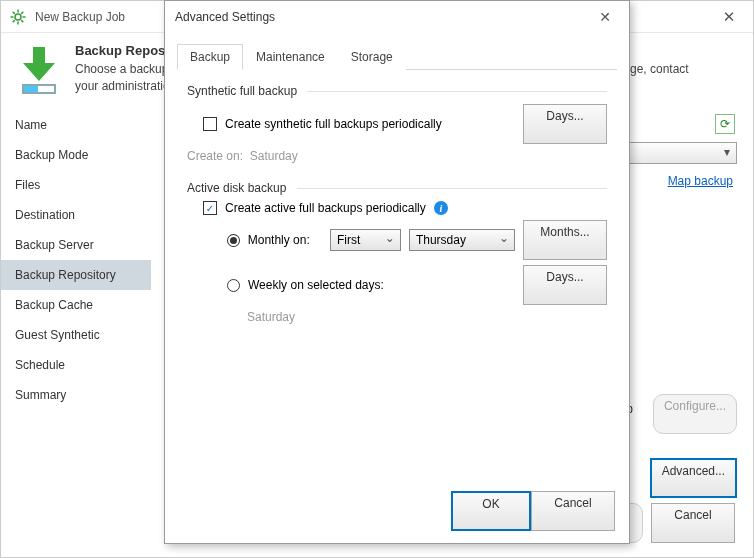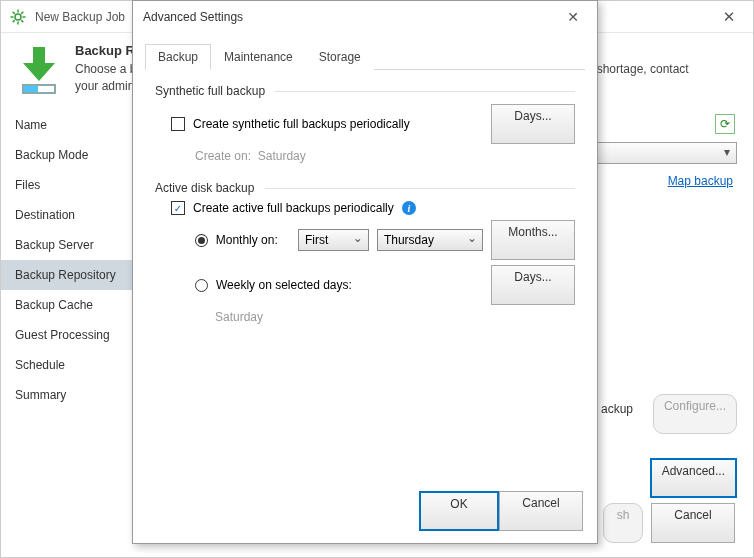--- a/index.html
+++ b/index.html
@@ -25,35 +25,35 @@
 .dropdown-box::after { content: "▾"; position: absolute; right: 6px; top: 2px; color: #555; }
 .refresh-icn { position: absolute; right: 18px; top: 8px; width: 20px; height: 20px; border:1px solid #7fbf7f; display:flex;align-items:center;justify-content:center; color:#2a8a2a;}
 .right-col-btns { position: absolute; right: 16px; }
 .btn { display: inline-block; min-width: 84px; height: 40px; line-height: 22px; text-align: center; border: 1px solid #a9a9a9; background: linear-gradient(#fafafa,#e6e6e6); color: #333; cursor: pointer; padding: 0 10px;}
 .btn.disabled { color: #a0a0a0; border-color: #cfcfcf; background: #f3f3f3; cursor: default; border-radius: 10px; }
 .btn.primary { border: 2px solid #0070c0; margin-top: 16px; }
 .wizard-footer { position: absolute; bottom: 14px; right: 18px; display: flex; gap: 8px; }
 .backup-label { position:absolute; right:120px; bottom:90px; color:#333;}
 
 
-.modal { position: absolute; left: 132px; top: 0; width: 466px; height: 544px; background: #fff; border: 1px solid #999; box-shadow: 3px 3px 8px rgba(0,0,0,0.25); z-index: 10; }
+.modal { position: absolute; left: 164px; top: 0; width: 466px; height: 544px; background: #fff; border: 1px solid #999; box-shadow: 3px 3px 8px rgba(0,0,0,0.25); z-index: 10; }
 .modal-titlebar { height: 32px; display: flex; align-items: center; padding: 0 10px; }
 .modal-titlebar .title { flex: 1; color: #333; }
 .modal-titlebar .close { width: 28px; text-align: center; color: #555; cursor: pointer; font-size: 14px; }
 .tabs { display: flex; border-bottom: 1px solid #d6d6d6; margin: 10px 12px 0 12px; }
 .tab { padding: 5px 12px; border: 1px solid transparent; border-bottom: none; color: #444; cursor: pointer; position: relative; top: 1px; background: #fff;}
 .tab.active { border-color: #d6d6d6; background: #fff; border-bottom: 1px solid #fff; }
 .panel { padding: 14px 22px; }
 .fieldset { margin-bottom: 18px; }
 .legend { color: #333; margin-bottom: 6px; position: relative; }
 .legend::after { content: ""; position: absolute; left: 120px; right: 0; top: 50%; border-top: 1px solid #e1e1e1; }
 .legend.afb::after { left: 110px; }
 .row { display: flex; align-items: center; gap: 8px; margin: 5px 0 5px 16px; }
 .row.sub { margin-left: 40px; }
-.muted { color: #9a9a9a; margin-left: 40px; }
+.muted { color: #9a9a9a; }
 .chk { width: 14px; height: 14px; border: 1px solid #333; display: inline-flex; align-items: center; justify-content: center; font-size: 10px; color: #1a63b5; background: #fff; }
 .chk.checked::before { content: "✓"; }
 .radio { width: 13px; height: 13px; border: 1px solid #333; border-radius: 50%; display: inline-flex; align-items: center; justify-content: center; background:#fff;}
 .radio.checked::before { content: ""; width: 7px; height: 7px; background: #333; border-radius: 50%; }
 .select { height: 22px; border: 1px solid #888; background: linear-gradient(#fbfbfb,#e4e4e4); padding: 0 18px 0 6px; position: relative; display: inline-flex; align-items: center; min-width: 60px; cursor: pointer; }
 .select::after { content: "⌄"; position: absolute; right: 5px; top: 1px; color: #555; font-size:12px;}
 .sel1 { width: 72px; padding-left: 6px; }
 .sel2 { width: 108px; }
 .side-btn { width: 80px; }
 .info { width: 14px; height: 14px; border-radius: 50%; background: #1e88e5; color: #fff; font-size: 10px; font-weight: bold; display: inline-flex; align-items: center; justify-content: center; font-style: italic; font-family: Georgia, serif;}
@@ -96,21 +96,21 @@
   </div>
   <div class="wizard-body">
     <div class="wizard-nav" id="nav">
         <div>Name</div>
         <div>Backup Mode</div>
         <div>Files</div>
         <div>Destination</div>
         <div>Backup Server</div>
         <div class="active">Backup Repository</div>
         <div>Backup Cache</div>
-        <div>Guest Processing</div>
+        <div>Guest Synthetic</div>
         <div>Schedule</div>
         <div>Summary</div>
       </div>
     <div class="wizard-content">
       <span class="refresh-icn">⟳</span>
       <div class="dropdown-box"></div>
       <a class="link" style="position:absolute; right:16px; top:62px;">Map backup</a>
       <div class="right-col-btns" style="top:288px;">
         <span class="btn disabled">Configure...</span>
       </div>

